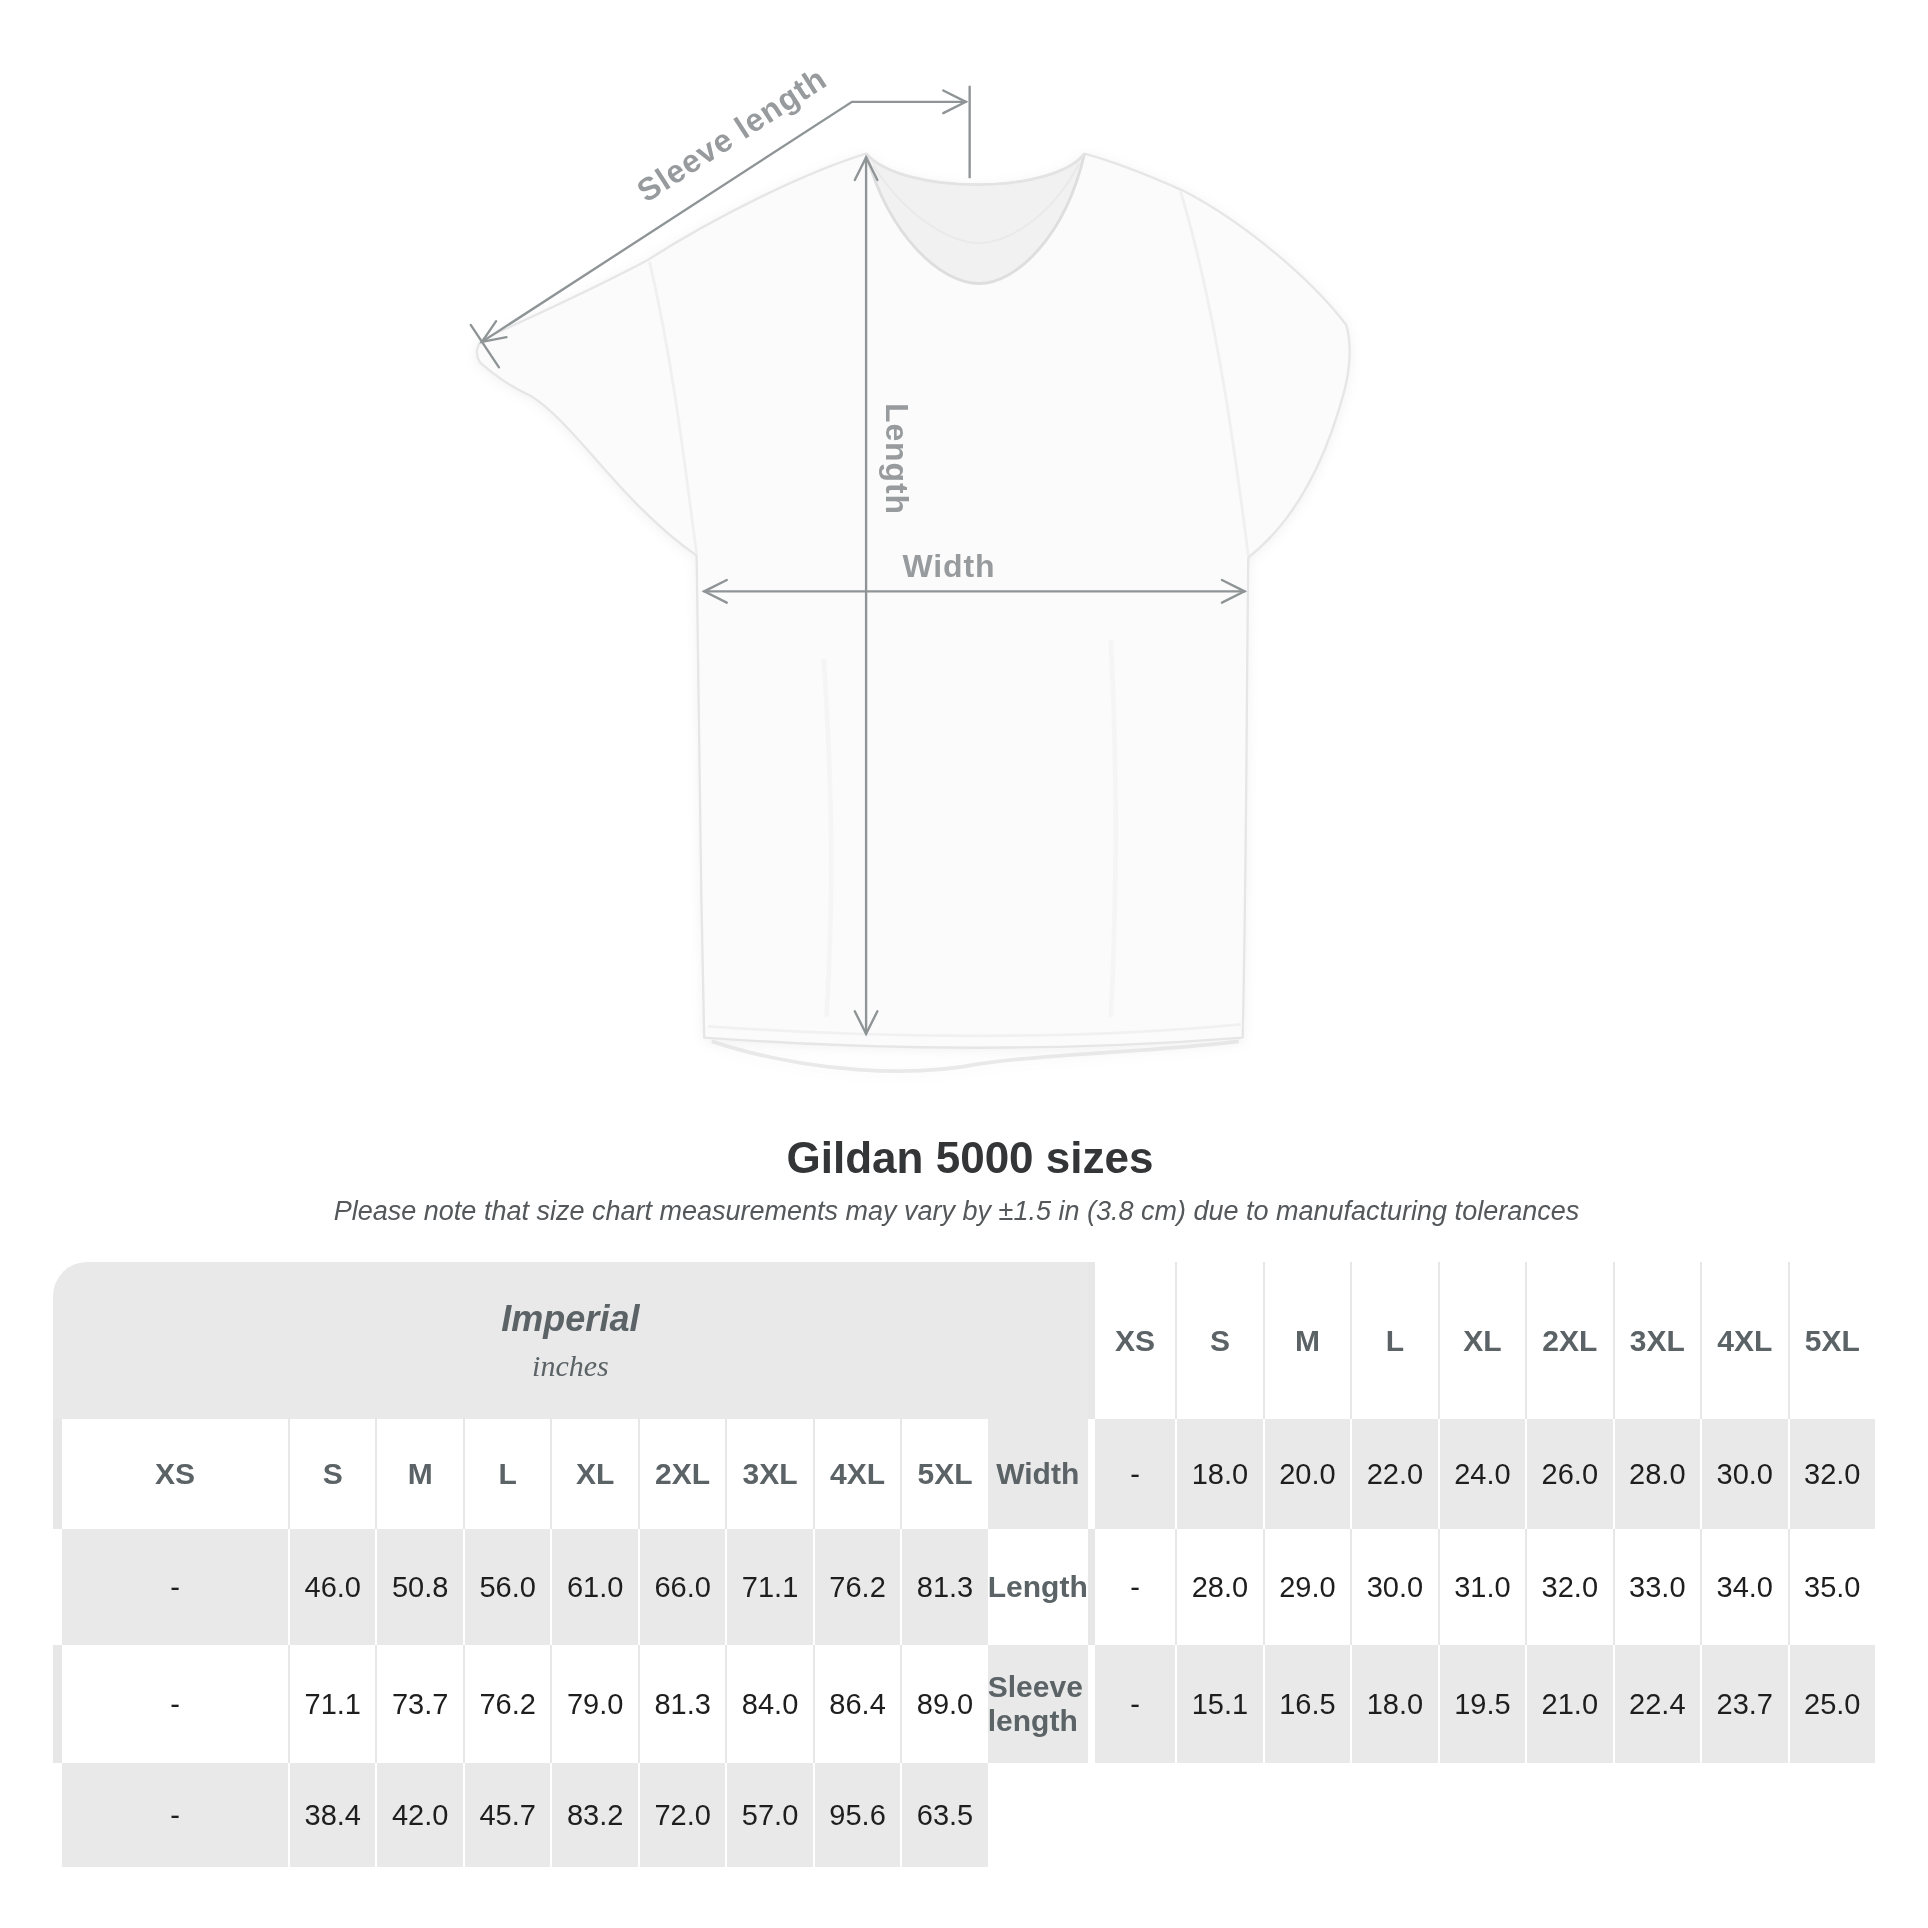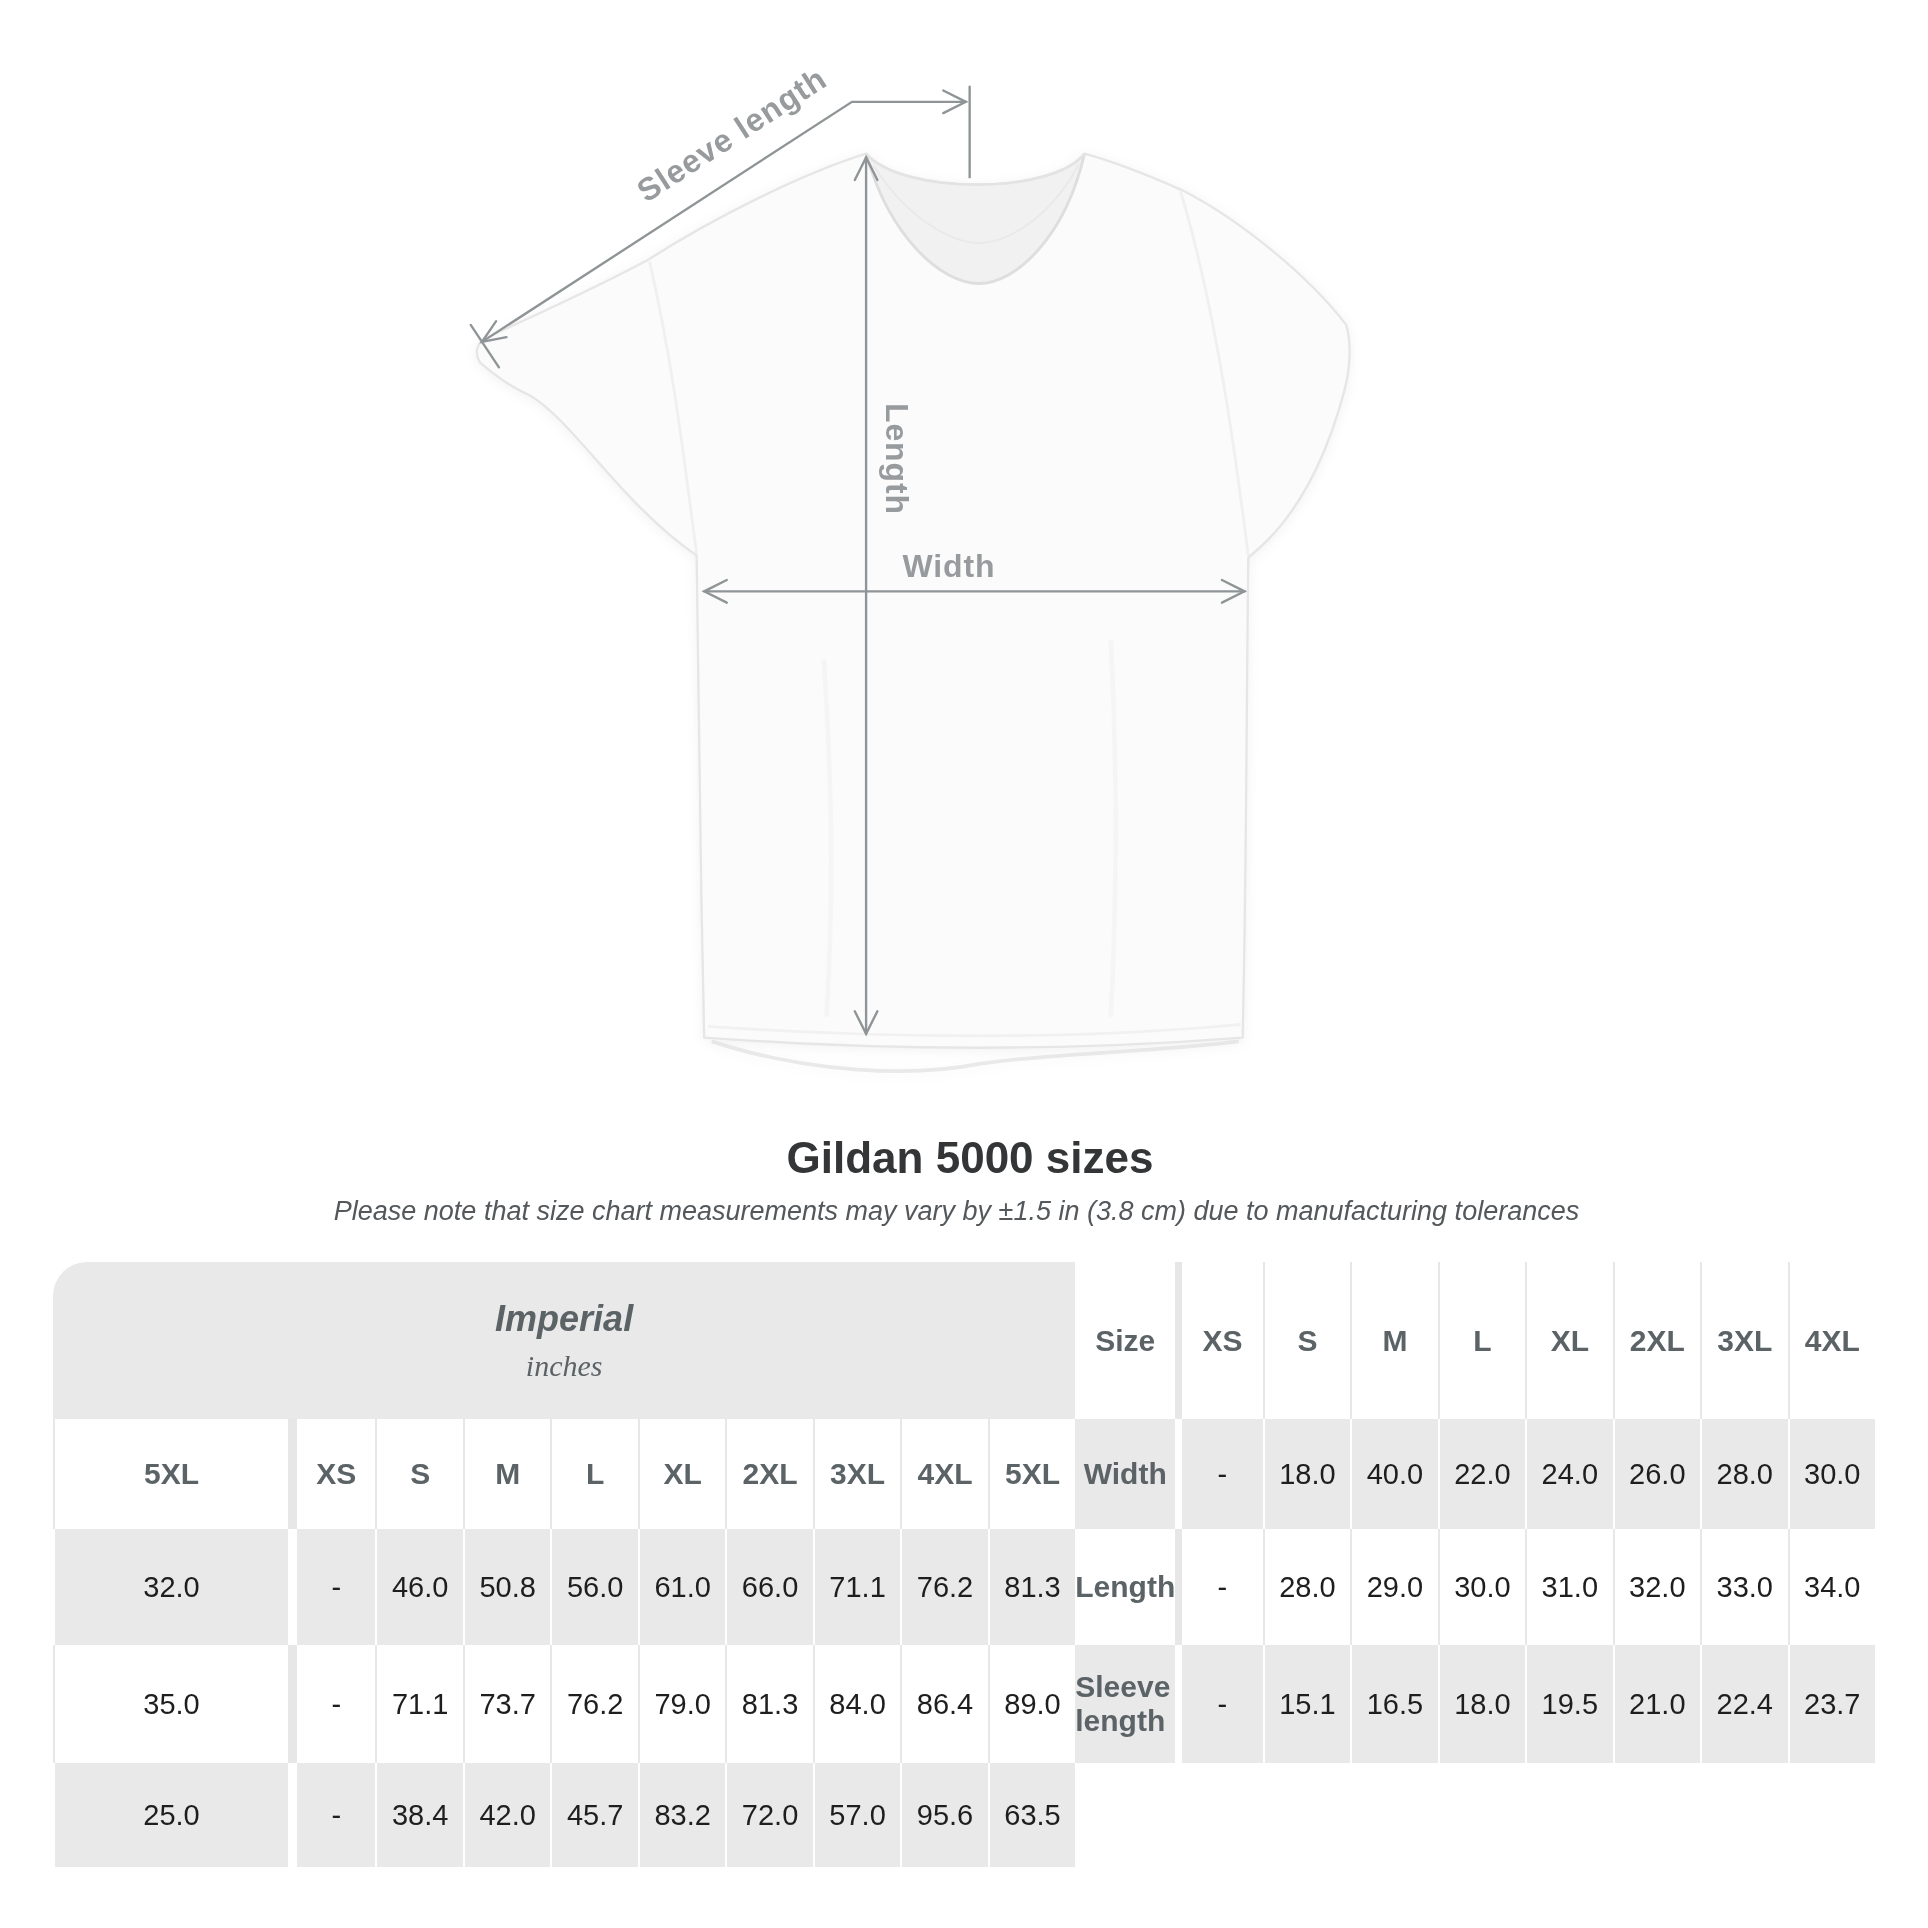--- a/index.html
+++ b/index.html
@@ -106,21 +106,20 @@
 <div class="page-title">Gildan 5000 sizes</div>
 <div class="page-subtitle">Please note that size chart measurements may vary by ±1.5 in (3.8 cm) due to manufacturing tolerances</div>
 
 <div class="size-table">
 
   <div class="band" style="grid-column:1/11;">
     <div class="unit-name">Imperial</div>
     <div class="unit-sub">inches</div>
   </div>
 
-  <div class="cell w hd">Size</div>
   <div class="cell w hd sw">XS</div>
   <div class="cell w hd s">S</div>
   <div class="cell w hd s">M</div>
   <div class="cell w hd s">L</div>
   <div class="cell w hd s">XL</div>
   <div class="cell w hd s">2XL</div>
   <div class="cell w hd s">3XL</div>
   <div class="cell w hd s">4XL</div>
   <div class="cell w hd s">5XL</div>
   <div class="cell w hd sm">XS</div>
@@ -129,21 +128,21 @@
   <div class="cell w hd s">L</div>
   <div class="cell w hd s">XL</div>
   <div class="cell w hd s">2XL</div>
   <div class="cell w hd s">3XL</div>
   <div class="cell w hd s">4XL</div>
   <div class="cell w hd s">5XL</div>
 
   <div class="cell g hd">Width</div>
   <div class="cell g val sw">-</div>
   <div class="cell g val s">18.0</div>
-  <div class="cell g val s">40.0</div>
+  <div class="cell g val s">20.0</div>
   <div class="cell g val s">22.0</div>
   <div class="cell g val s">24.0</div>
   <div class="cell g val s">26.0</div>
   <div class="cell g val s">28.0</div>
   <div class="cell g val s">30.0</div>
   <div class="cell g val s">32.0</div>
   <div class="cell g val sm">-</div>
   <div class="cell g val s">46.0</div>
   <div class="cell g val s">50.8</div>
   <div class="cell g val s">56.0</div>

